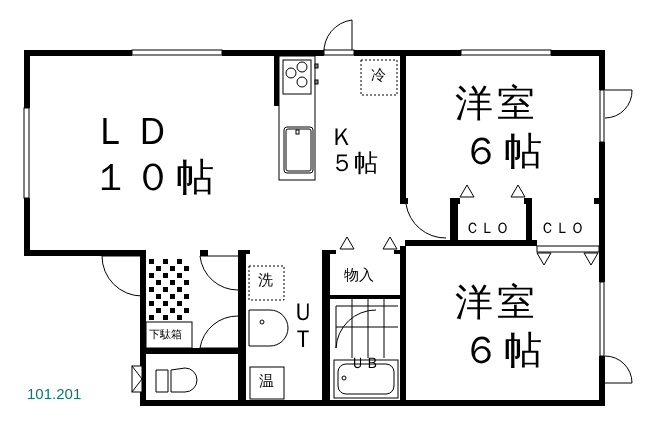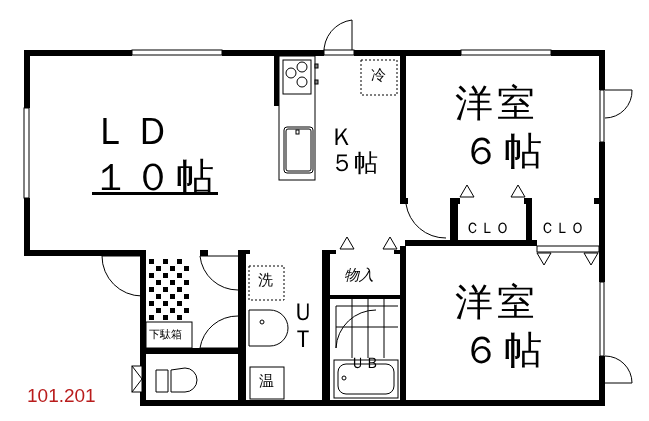--- a/index.html
+++ b/index.html
@@ -155,40 +155,40 @@
 
   <g fill="none" stroke="#000" stroke-width="1">
     <path d="M336 306 L398 306 M336 327 L398 327 M352 299 L352 358 M368 299 L368 358 M384 299 L384 358"></path>
     <rect x="334" y="360" width="64" height="38" fill="#fff"></rect>
     <rect x="338" y="364" width="56" height="30" rx="8"></rect>
     <circle cx="344" cy="378" r="2"></circle>
   </g>
 </svg>
 
 <div class="lbl room-big" style="left:92px;top:112px;">ＬＤ</div>
-<div class="lbl room-big" style="left:92px;top:158px;text-decoration:underline;">１０帖</div>
+<div class="lbl room-big" style="left:92px;top:158px;">１０帖</div>
 
 <div class="lbl room-mid" style="left:330px;top:125px;">Ｋ</div>
 <div class="lbl room-mid" style="left:330px;top:153px;font-family:Liberation Mono, monospace;">５帖</div>
 
 <div class="lbl room-big" style="left:455px;top:84px;">洋室</div>
 <div class="lbl room-big" style="left:462px;top:132px;">６帖</div>
 
 <div class="lbl room-big" style="left:455px;top:283px;">洋室</div>
 <div class="lbl room-big" style="left:462px;top:331px;">６帖</div>
 
 <div class="lbl small" style="left:465px;top:221px;">ＣＬＯ</div>
 <div class="lbl small" style="left:540px;top:221px;">ＣＬＯ</div>
 
-<div class="lbl small" style="left:344px;top:268px;font-style:italic;">物入</div>
+<div class="lbl small" style="left:344px;top:268px;">物入</div>
 
 <div class="lbl room-mid" style="left:291px;top:300px;">Ｕ</div>
 <div class="lbl room-mid" style="left:291px;top:327px;">Ｔ</div>
 
 <div class="lbl small" style="left:350px;top:356px;">ＵＢ</div>
 
 <div class="lbl tiny" style="left:149px;top:329px;">下駄箱</div>
 
 <div class="lbl small" style="left:371px;top:68px;">冷</div>
 <div class="lbl small" style="left:258px;top:273px;">洗</div>
 <div class="lbl small" style="left:259px;top:374px;">温</div>
 
-<div class="lbl mono" style="left:27px;top:386px;font-size:19px;color:#b91c1c;">101.201</div>
+<div class="lbl mono" style="left:27px;top:386px;font-size:15px;color:#0f766e;">101.201</div>
 
 </body></html>

